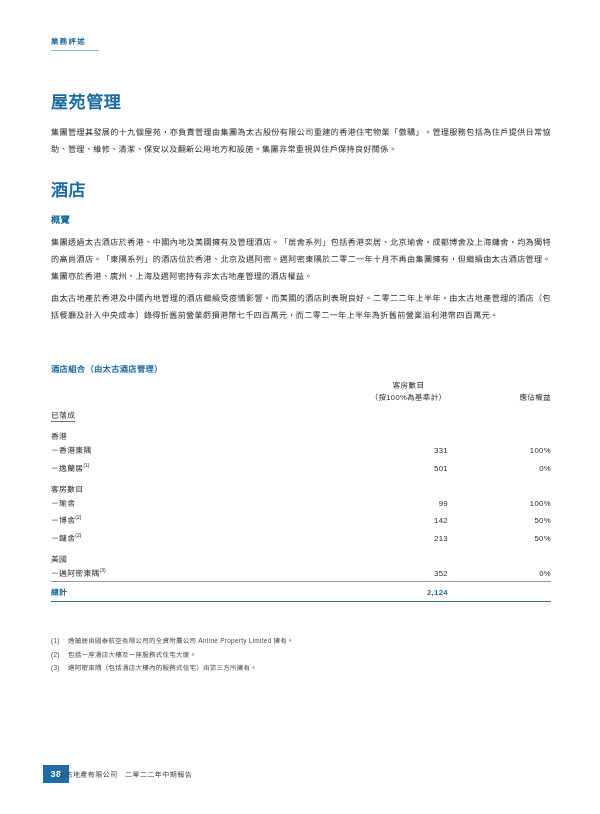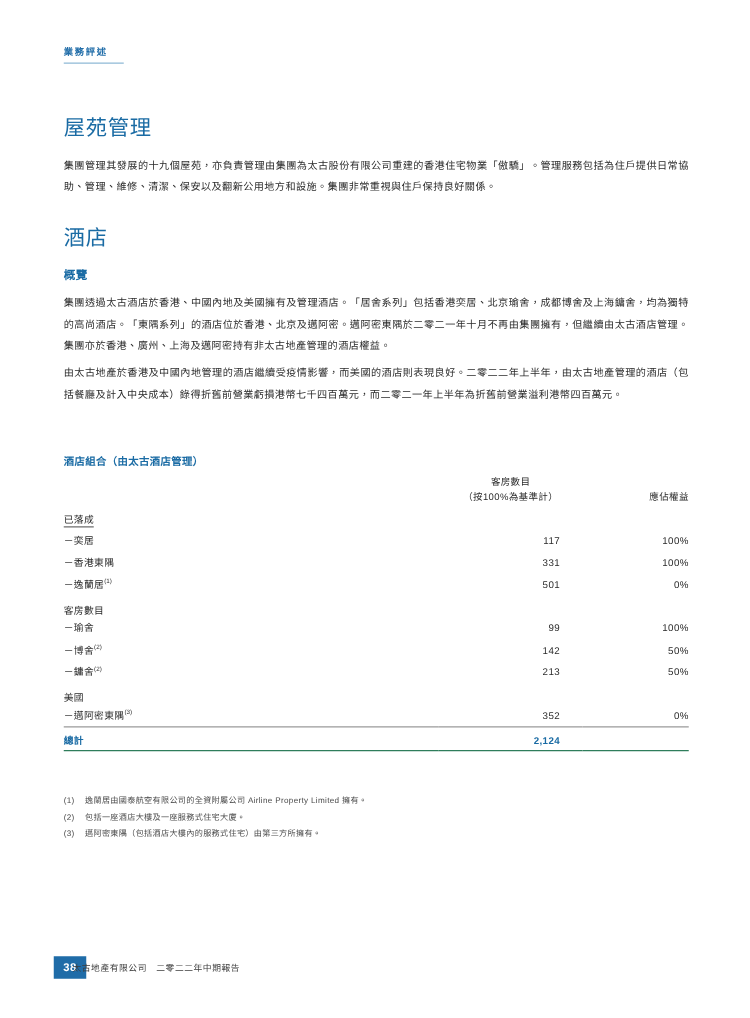--- a/index.html
+++ b/index.html
@@ -41,21 +41,21 @@
     width: 48px;
     height: 1px;
     background: #8fb9d6;
   }
 
   
   .h1 {
     position: absolute;
     left: 51px;
     font-size: 17px;
-    font-weight: 400;
+    font-weight: 700;
     color: #1a6ba4;
     letter-spacing: 0.6px;
     line-height: 1.2;
   }
   .h1-estate { top: 93px; }
   .h1-hotels { top: 181px; }
 
   .h2 {
     position: absolute;
     left: 51px;
@@ -248,24 +248,22 @@
           <div>（按100%為基準計）</div>
         </th>
         <th class="hdr-cell right">應佔權益</th>
       </tr>
     </thead>
     <tbody>
       <tr class="section-row">
         <td colspan="3"><span class="section-underline">已落成</span></td>
       </tr>
 
-      <tr class="data-row">
-        <td>－奕居</td>
-        <td class="num">117</td>
-        <td class="pct">100%</td>
+      <tr class="group-row">
+        <td colspan="3">香港</td>
       </tr>
       <tr class="data-row">
         <td>－香港東隅</td>
         <td class="num">331</td>
         <td class="pct">100%</td>
       </tr>
       <tr class="data-row">
         <td><span>－逸蘭居</span><span class="fn-sup">(1)</span></td>
         <td class="num">501</td>
         <td class="pct">0%</td>

